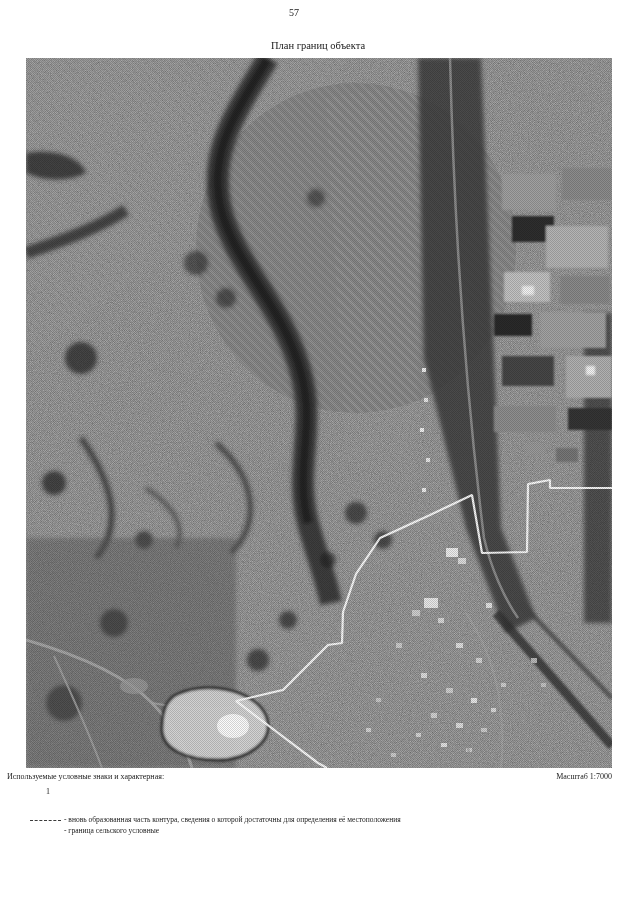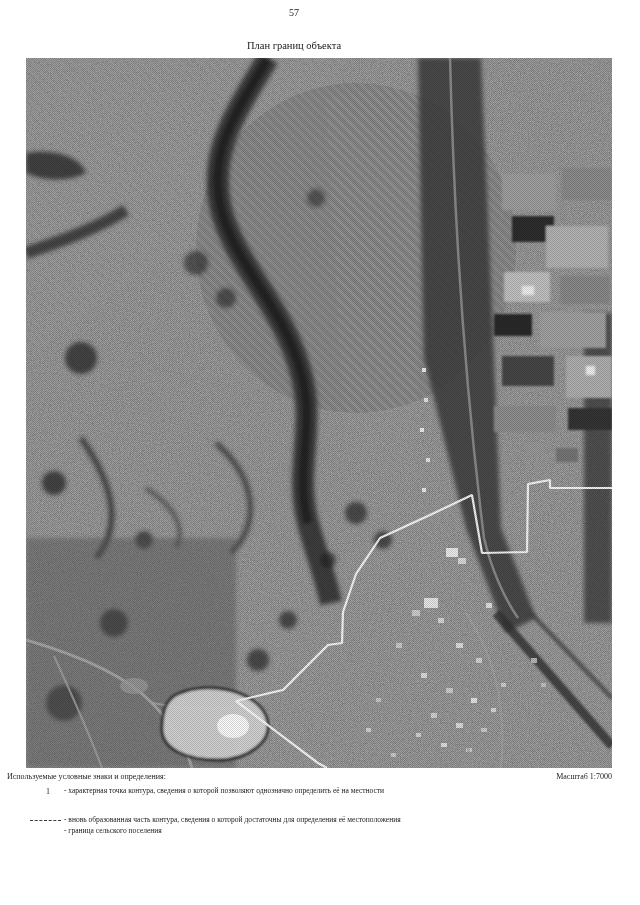--- a/index.html
+++ b/index.html
@@ -3,21 +3,21 @@
 <meta charset="utf-8">
 <style>
   html,body{margin:0;padding:0;background:#fff;}
   .page{
     position:relative;width:640px;height:905px;background:#ffffff;
     font-family:"Liberation Serif", serif;color:#1a1a1a;overflow:hidden;
   }
   .hdr{position:absolute;left:0;width:588px;text-align:center;}
   .pageno{top:7px;font-size:10px;}
   .section{top:23px;font-size:10px;}
-  .title{top:40px;font-size:10.5px;}
+  .title{top:40px;font-size:10.5px;padding-left:24px;}
   .map{position:absolute;left:26px;top:58px;width:586px;height:710px;background:#767676;}
   .map svg{display:block;}
   .legend-head{position:absolute;left:7px;top:772px;font-size:8px;}
   .scale{position:absolute;top:772px;right:28px;font-size:8px;text-align:center;}
   .li{position:absolute;font-size:7.5px;line-height:1.45;}
   .li .sym{position:absolute;left:-18px;top:0;font-size:8px;}
   .li1{left:64px;top:786px;white-space:nowrap;}
   .li2{left:64px;top:799px;width:345px;margin-top:16px;}
   .li3{left:64px;top:826px;white-space:nowrap;}
   .dash-sym{
@@ -159,30 +159,29 @@
       <path d="M 148,638 C 175,622 228,630 240,658 C 250,684 220,702 192,702 C 162,702 134,692 136,668 C 137,652 140,644 148,638 Z" fill="#d6d6d6" stroke="#2e2e2e" stroke-width="3" opacity="0.95" filter="url(#soft1)"></path>
       <ellipse cx="207" cy="668" rx="16" ry="12" fill="#fbfbfb"></ellipse>
       <ellipse cx="108" cy="628" rx="14" ry="8" fill="#9c9c9c" opacity="0.8"></ellipse>
 
       <polyline points="586,430 524,430 524,422 502,426 501,494 456,495 446,437 404,457 354,480 330,516 317,554 316,585 302,587 257,632 210,643 292,705 301,710" fill="none" stroke="#fdfdfd" stroke-width="2.2" stroke-linejoin="bevel" opacity="0.95"></polyline>
 
       <rect width="586" height="710" fill="url(#dither)" opacity="0.16"></rect>
     </svg>
   </div>
 
-  <div class="legend-head">Используемые условные знаки и определения:</div>
+  <div class="legend-head">Используемые условные знаки и характерная:</div>
   <div class="scale">Масштаб 1:7000</div>
 
   <div class="li li1">
     <span class="sym">1</span>
-    <span>- характерная точка контура, сведения о которой позволяют однозначно определить её на местности</span>
   </div>
 
   <div class="li li2">
     <span class="dash-sym"></span>
     <span>- вновь образованная часть контура, сведения о которой достаточны для определения её местоположения</span>
   </div>
 
   <div class="li li3">
-    <span>- граница сельского поселения</span>
+    <span>- граница сельского условные</span>
   </div>
 
 </div>
 
 </body></html>

